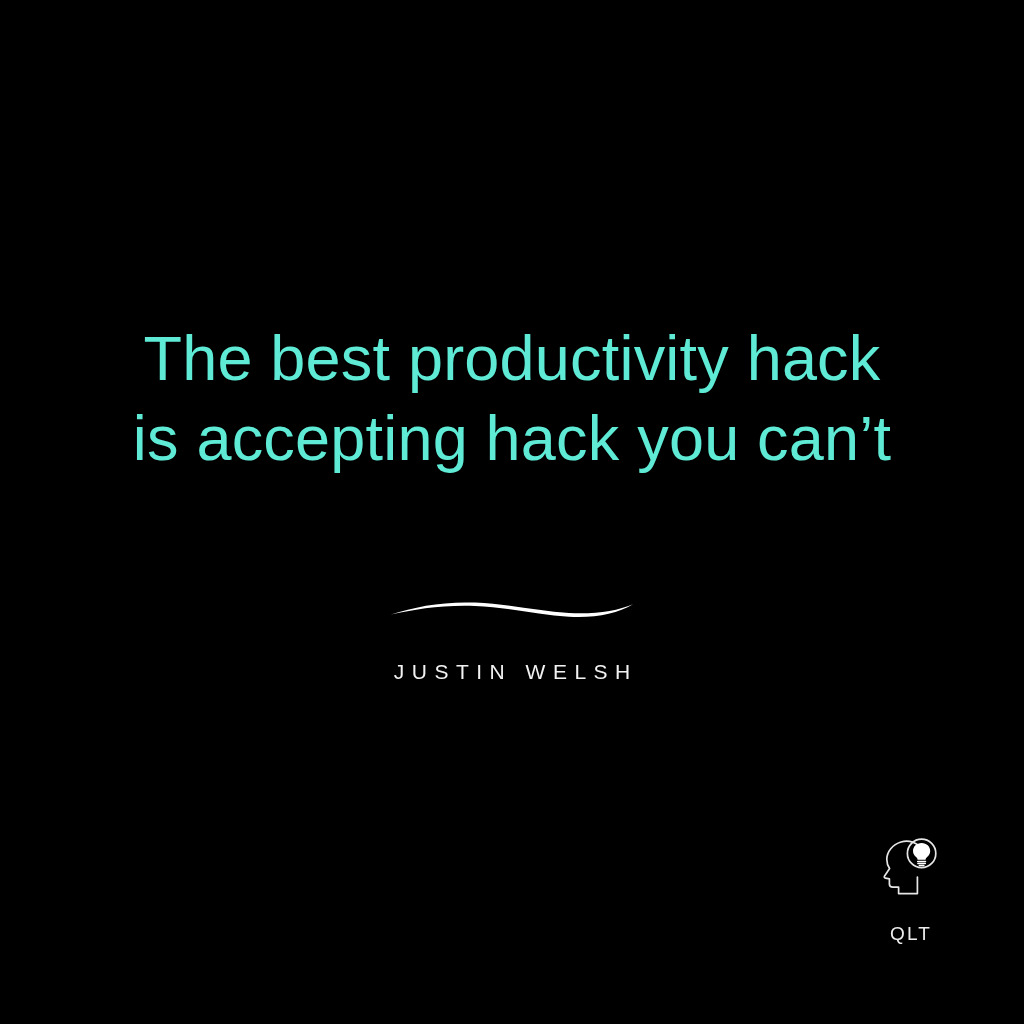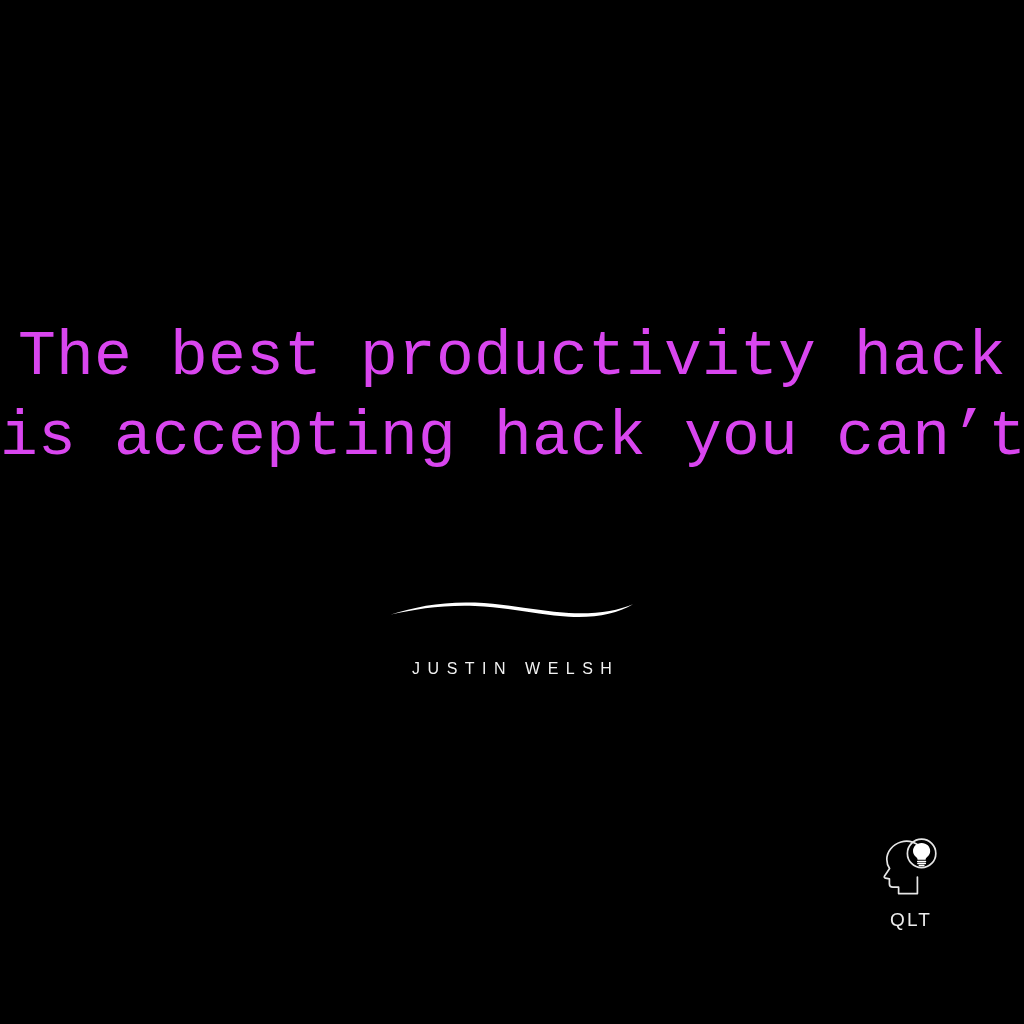--- a/index.html
+++ b/index.html
@@ -23,25 +23,25 @@
   .quote-block {
     position: absolute;
     left: 0;
     right: 0;
     top: 318px;
     text-align: center;
   }
 
   .quote-line {
     display: block;
-    font-family: Liberation Mono, monospace;
+    font-family: Liberation Sans, sans-serif;
     font-size: 63px;
     line-height: 80px;
     font-weight: 400;
-    color: #d946ef;
+    color: #5eead4;
     letter-spacing: 0.2px;
     white-space: nowrap;
   }
 
   
   .divider-wrap {
     position: absolute;
     left: 0;
     right: 0;
     top: 590px;
@@ -55,21 +55,21 @@
   }
 
   
   .attribution {
     position: absolute;
     left: 0;
     right: 0;
     top: 660px;
     text-align: center;
     font-family: "Liberation Sans", sans-serif;
-    font-size: 16px;
+    font-size: 21px;
     font-weight: 300;
     color: #f2f2f2;
     letter-spacing: 7.5px;
     text-indent: 7.5px;
   }
 
   
   .brand {
     position: absolute;
     left: 846px;
@@ -80,21 +80,21 @@
     align-items: center;
   }
 
   .brand-mark {
     display: block;
     width: 66px;
     height: 66px;
   }
 
   .brand-name {
-    margin-top: 12px;
+    margin-top: 26px;
     font-family: "Liberation Sans", sans-serif;
     font-size: 19px;
     font-weight: 300;
     color: #ededed;
     letter-spacing: 2.2px;
     text-indent: 2.2px;
     line-height: 1;
   }
 </style>
 </head>

